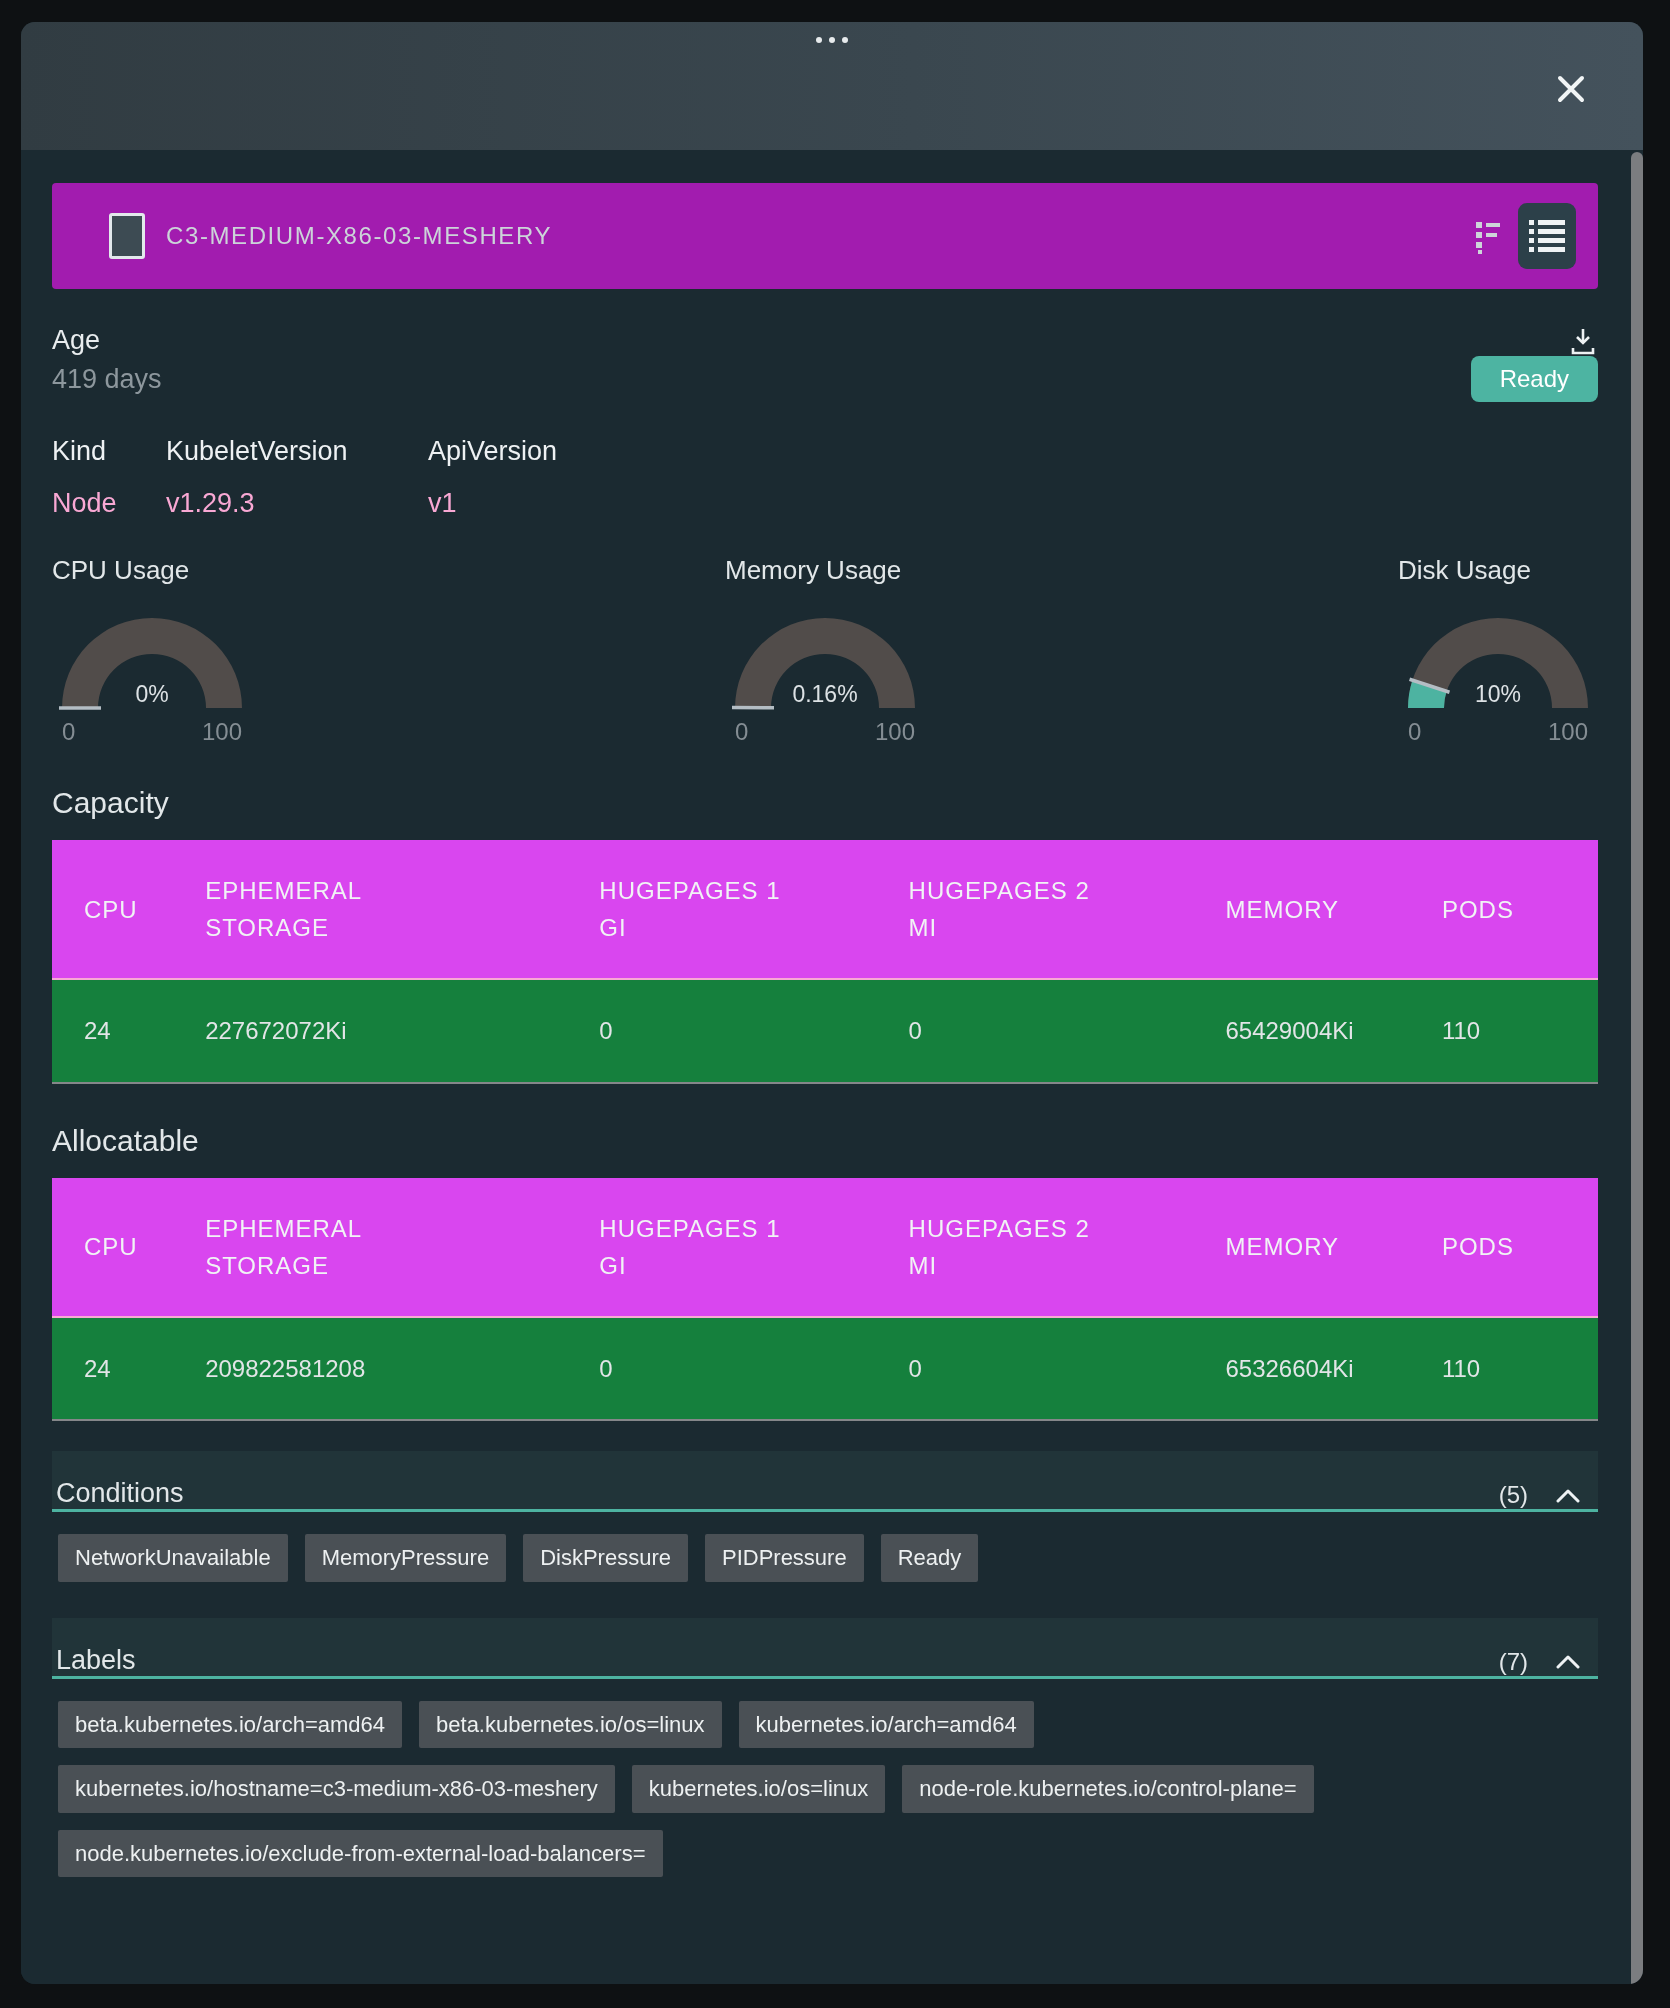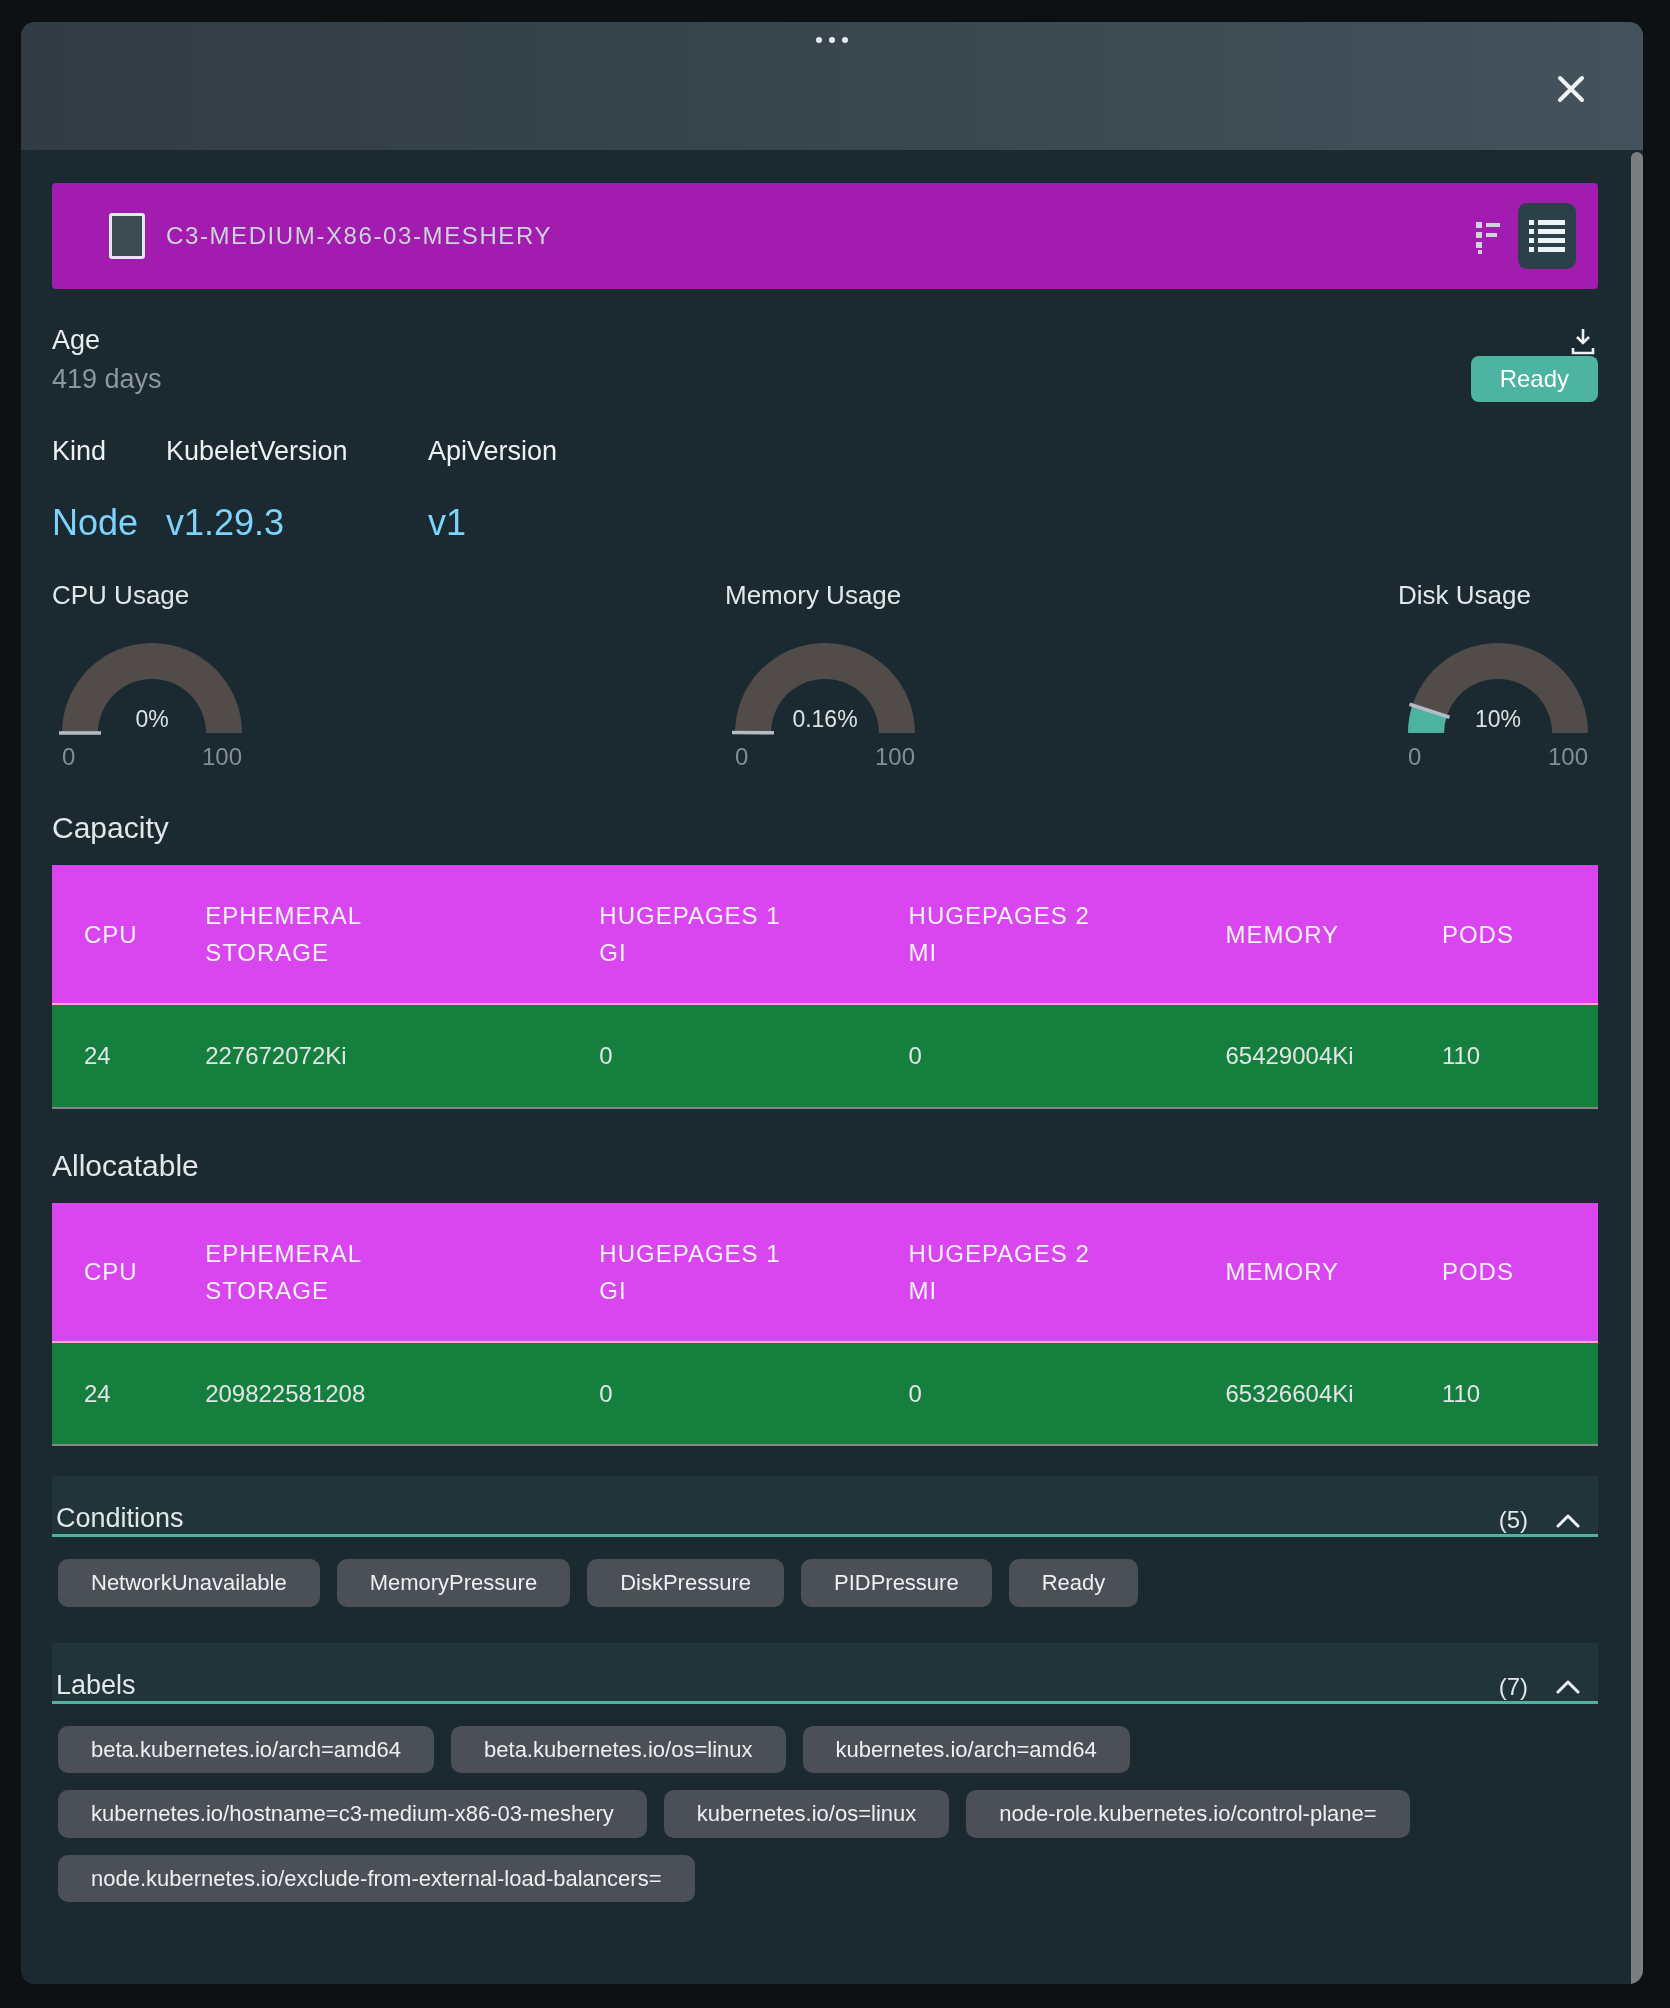--- a/index.html
+++ b/index.html
@@ -40,21 +40,21 @@
   .age-row{margin-top:36px}
   .label-lg{font-size:27px;color:#e9edef;font-weight:500}
   .value-lg{font-size:27px;color:#8d979d}
   .value-row{}
   .icon-btn{background:none;border:none;padding:0;cursor:pointer;display:flex}
   .badge{background:#4db4a2;color:#ffffff;font-size:24px;padding:11px 29px;border-radius:8px;line-height:1}
   .meta-row{display:flex;margin-top:34px}
   .meta-col:nth-child(1){width:114px}
   .meta-col:nth-child(2){width:262px}
   .meta-label{font-size:27px;color:#eef1f3;font-weight:500}
-  .meta-value{font-size:36px;color:#7dd3fc;margin-top:35px}
+  .meta-value{font-size:27px;color:#f9a8d4;margin-top:21px}
   
   .gauges{display:flex;justify-content:space-between;margin-top:36px}
   .gauge{width:200px;text-align:left}
   .gauge-title{font-size:26px;color:#e2e7e9;margin-bottom:20px;white-space:nowrap}
   .gauge svg{display:block;margin:0 auto}
   .gauge-axis{display:flex;justify-content:space-between;padding:0 10px;font-size:24px;color:#848d93;margin-top:2px}
   
   .section-h{font-size:30px;color:#e2e7e9;margin-top:40px;font-weight:400}
   table{width:100%;border-collapse:collapse;margin-top:20px;table-layout:fixed}
   thead tr{background:#d946ef}
@@ -73,21 +73,21 @@
   
   .bar{
     margin-top:30px;height:58px;background:#213439;border-bottom:3px solid #4db3a1;
     display:flex;align-items:flex-end;padding:0 18px 0 4px;cursor:pointer;
   }
   .bar-title{font-size:27px;color:#e2e7e9}
   .bar-right{margin-left:auto;display:flex;align-items:center;gap:28px}
   .bar-count{font-size:24px;color:#e2e7e9}
   .chips{display:flex;flex-wrap:wrap;gap:17px;margin-top:22px;padding-left:6px}
   .chip{
-    background:#4a5055;border-radius:10px;padding:10px 33px;
+    background:#4a5055;border-radius:2px;padding:10px 17px;
     font-size:22px;color:#edf0f1;line-height:1.25;white-space:nowrap;
   }
   .labels-bar{margin-top:36px}
 </style>
 </head>
 <body>
 
 <div class="modal">
 
   <div class="modal-header">

